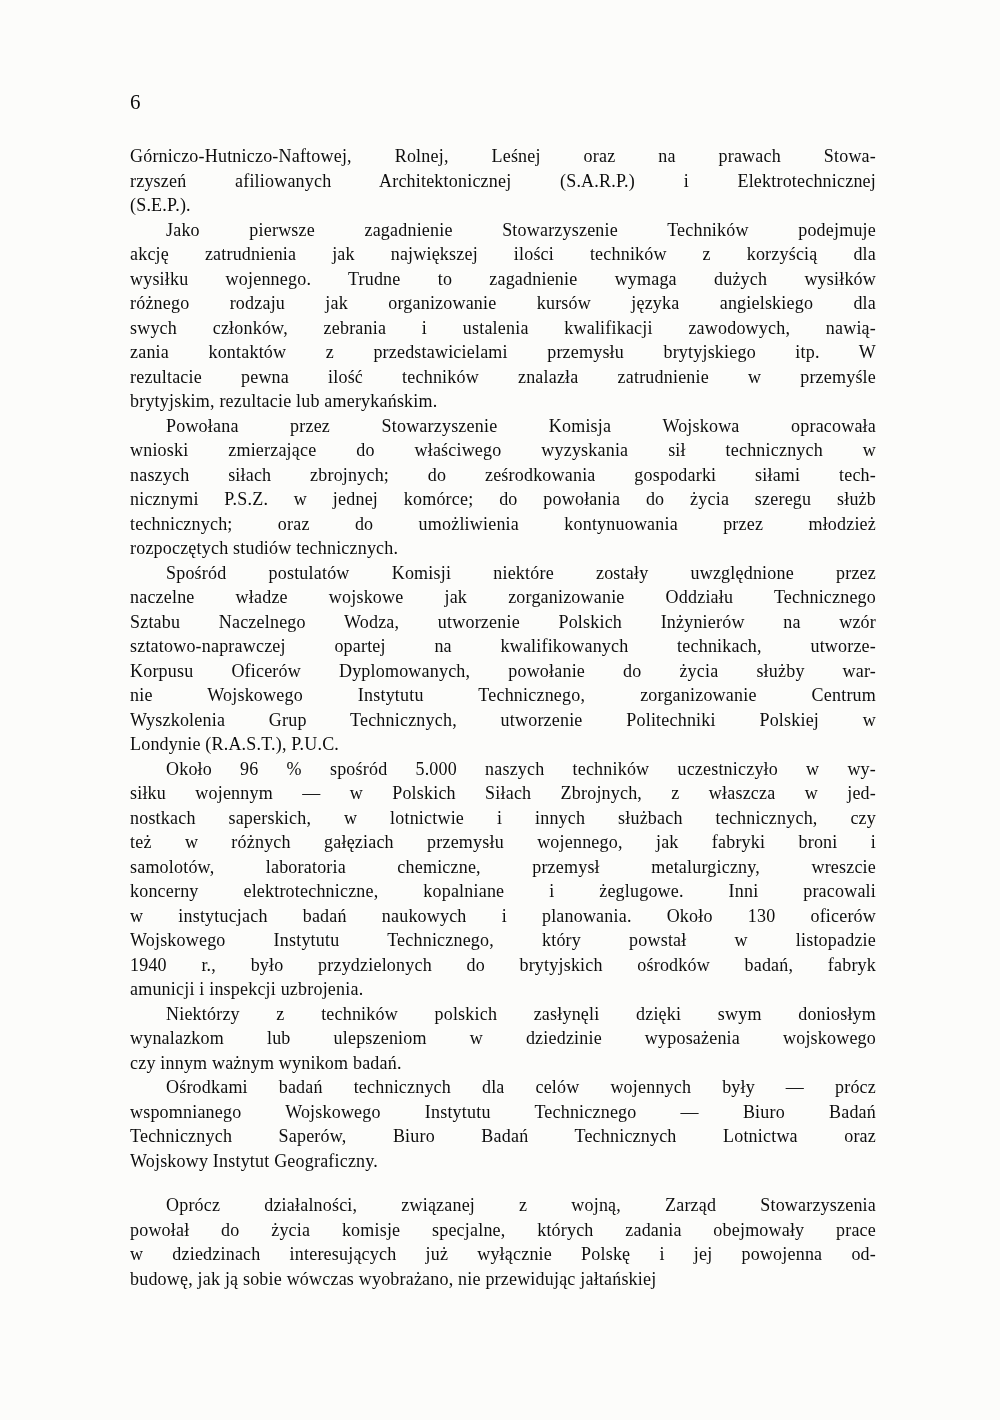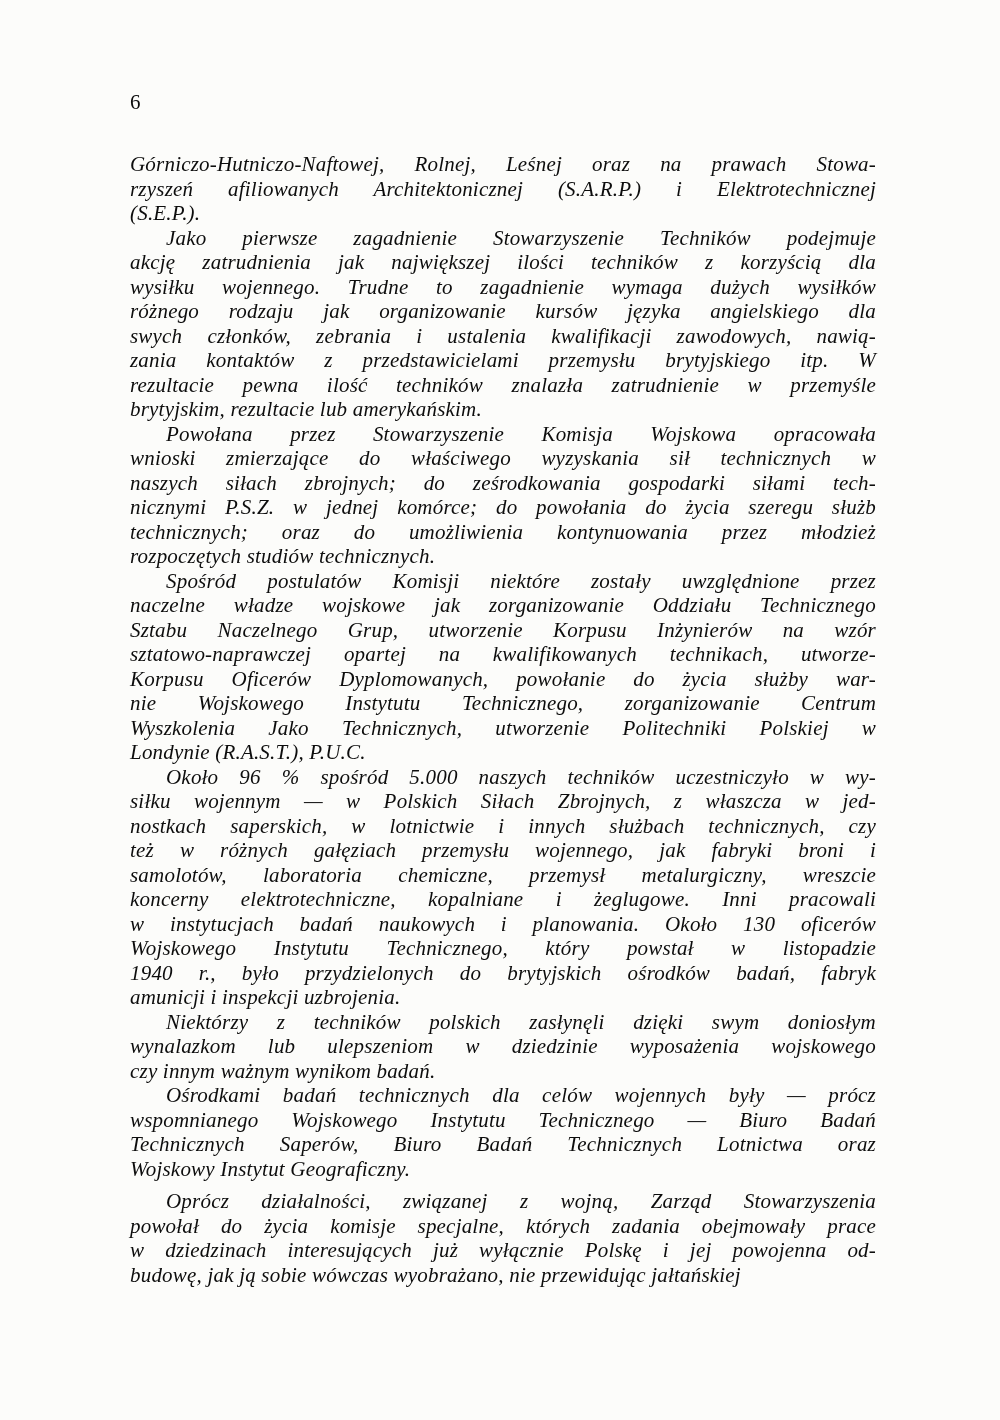--- a/index.html
+++ b/index.html
@@ -21,32 +21,31 @@
   .page-number {
     position: absolute;
     top: 90px;
     left: 130px;
     font-size: 21px;
     line-height: 24px;
     color: #0d0d0d;
   }
   .text-block {
     position: absolute;
-    top: 152px;
+    top: 144px;
     left: 130px;
     width: 746px;
-    font-size: 21px;
-    font-style: italic;
+    font-size: 18px;
   }
   .para {
     margin: 0;
     padding: 0;
   }
   .para.space-before {
-    margin-top: 8px;
+    margin-top: 20px;
   }
   .line {
     line-height: 24.5px;
     text-align: justify;
     text-align-last: justify;
     white-space: normal;
     letter-spacing: 0.2px;
   }
   .line.last {
     text-align-last: left;
@@ -80,25 +79,25 @@
         <div class="line">Powołana przez Stowarzyszenie Komisja Wojskowa opracowała</div>
         <div class="line">wnioski zmierzające do właściwego wyzyskania sił technicznych w</div>
         <div class="line">naszych siłach zbrojnych; do ześrodkowania gospodarki siłami tech-</div>
         <div class="line">nicznymi P.S.Z. w jednej komórce; do powołania do życia szeregu służb</div>
         <div class="line">technicznych; oraz do umożliwienia kontynuowania przez młodzież</div>
         <div class="line last">rozpoczętych studiów technicznych.</div>
       </div>
       <div class="para indent">
         <div class="line">Spośród postulatów Komisji niektóre zostały uwzględnione przez</div>
         <div class="line">naczelne władze wojskowe jak zorganizowanie Oddziału Technicznego</div>
-        <div class="line">Sztabu Naczelnego Grup, utworzenie Korpusu Inżynierów na wzór</div>
+        <div class="line">Sztabu Naczelnego Wodza, utworzenie Polskich Inżynierów na wzór</div>
         <div class="line">sztatowo-naprawczej opartej na kwalifikowanych technikach, utworze-</div>
         <div class="line">Korpusu Oficerów Dyplomowanych, powołanie do życia służby war-</div>
         <div class="line">nie Wojskowego Instytutu Technicznego, zorganizowanie Centrum</div>
-        <div class="line">Wyszkolenia Jako Technicznych, utworzenie Politechniki Polskiej w</div>
+        <div class="line">Wyszkolenia Grup Technicznych, utworzenie Politechniki Polskiej w</div>
         <div class="line last">Londynie (R.A.S.T.), P.U.C.</div>
       </div>
       <div class="para indent">
         <div class="line">Około 96 % spośród 5.000 naszych techników uczestniczyło w wy-</div>
         <div class="line">siłku wojennym — w Polskich Siłach Zbrojnych, z właszcza w jed-</div>
         <div class="line">nostkach saperskich, w lotnictwie i innych służbach technicznych, czy</div>
         <div class="line">też w różnych gałęziach przemysłu wojennego, jak fabryki broni i</div>
         <div class="line">samolotów, laboratoria chemiczne, przemysł metalurgiczny, wreszcie</div>
         <div class="line">koncerny elektrotechniczne, kopalniane i żeglugowe. Inni pracowali</div>
         <div class="line">w instytucjach badań naukowych i planowania. Około 130 oficerów</div>

